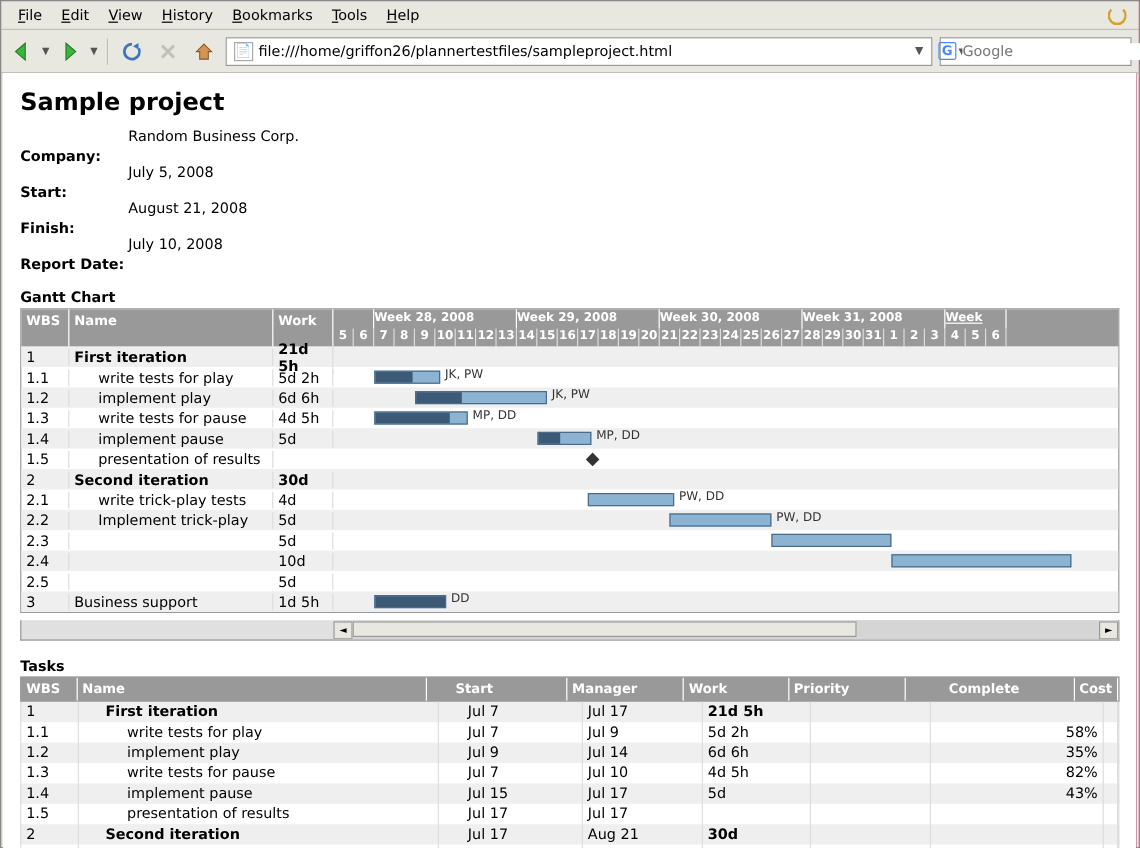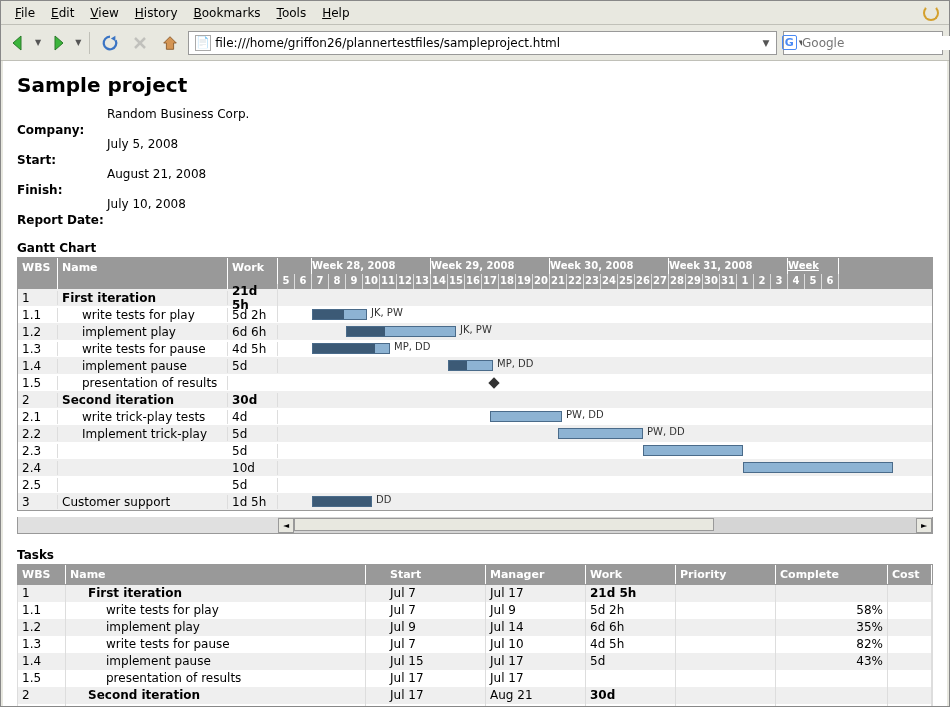--- a/index.html
+++ b/index.html
@@ -53,21 +53,21 @@
 .bar .done { position:absolute; left:0; top:0; bottom:0; background:#3c5a76; }
 .bar-label { position:absolute; top:1px; font-size:10px; color:#333; white-space:nowrap; }
 .milestone { position:absolute; top:5px; width:8px; height:8px; background:#333; transform:rotate(45deg); }
 .hscroll { display:flex; background:#e0e0e0; border:1px solid #999; border-top:none; height:17px; margin-bottom:14px; }
 .hscroll .left-pad { width:260px; }
 .hscroll .track { flex:1; display:flex; align-items:center; position:relative; background:#d5d5d5; }
 .hscroll .sb-btn { width:16px; height:15px; background:#e8e8e0; border:1px solid #999; display:flex; align-items:center; justify-content:center; font-size:8px; }
 .hscroll .thumb { position:absolute; left:16px; top:1px; height:13px; width:420px; background:#e8e8e0; border:1px solid #999; }
 .tasks-header { display:flex; background:#999; color:#fff; font-weight:bold; font-size:11px; border:1px solid #999; }
 .tasks-header > div { padding:3px 4px; border-right:1px solid #fff; }
-.th-wbs{width:48px;} .th-name{width:300px;} .th-start{width:100px;margin-left:20px;} .th-finish{width:100px;} .th-work{width:90px;} .th-pri{width:100px;} .th-comp{width:112px; text-align:left;} .th-cost{flex:1; border-right:none;}
+.th-wbs{width:48px;} .th-name{width:300px;} .th-start{width:100px;margin-left:20px;} .th-finish{width:100px;} .th-work{width:90px;} .th-pri{width:100px;} .th-comp{width:112px; text-align:left;margin-left:32px;} .th-cost{flex:1; border-right:none;}
 .tasks-body .trow { display:flex; height:17px; align-items:center; border-left:1px solid #ddd; border-right:1px solid #ddd;}
 .tasks-body .trow.odd { background:#efefef; }
 .tasks-body .trow > div { padding:0 4px; border-right:1px solid #ddd; height:17px; line-height:17px; }
 .tasks-body .trow .tname.indent { padding-left:40px; }
 .tasks-body .trow .tname.group { font-weight:bold; padding-left:22px;}
 .tasks-body .trow .twork.group { font-weight:bold; }
 .tasks-body .trow .tcomp { text-align:right; }
 </style>
 </head>
 <body>
@@ -308,21 +308,21 @@
             </div>
           </div>
           <div class="grow">
             <div class="wbs">2.5</div>
             <div class="name indent"></div>
             <div class="work">5d</div>
             <div class="tl"></div>
           </div>
           <div class="grow odd">
             <div class="wbs">3</div>
-            <div class="name">Customer support</div>
+            <div class="name">Business support</div>
             <div class="work">1d 5h</div>
             <div class="tl">
               <div class="bar" style="left: 34px; width: 60px;">
                 <div class="done" style="width: 100%;"></div>
               </div>
               <div class="bar-label" style="left: 98px;">DD</div>
             </div>
           </div>
         </div>
     </div>

